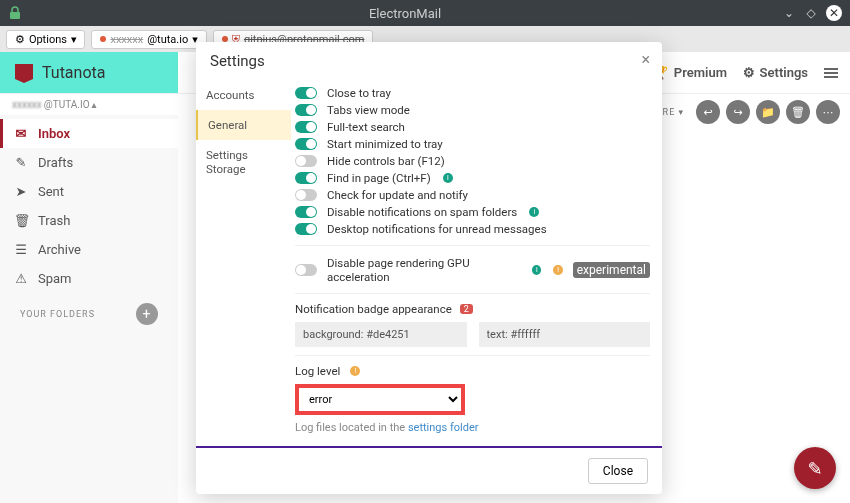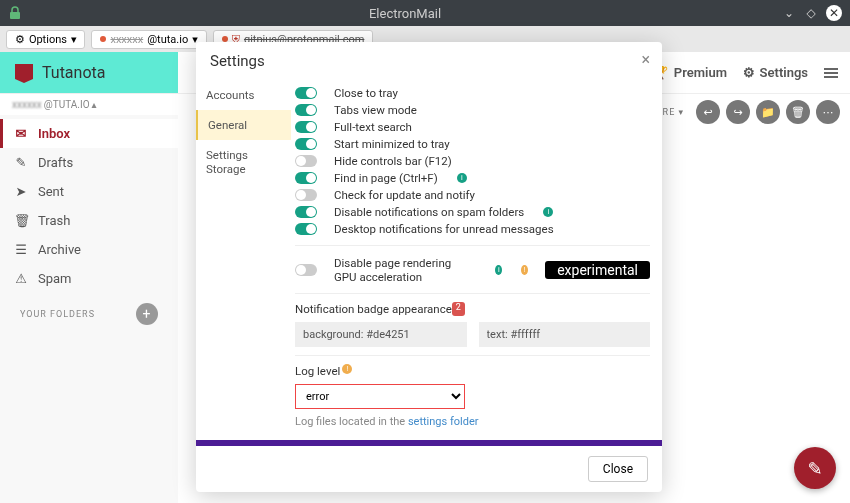--- a/index.html
+++ b/index.html
@@ -45,39 +45,39 @@
 .fab { position: absolute; bottom: 14px; right: 14px; width: 42px; height: 42px; border-radius: 50%; background: #a01f2c; color: #fff; display: flex; align-items: center; justify-content: center; font-size: 18px; box-shadow: 0 2px 6px rgba(0,0,0,0.3); }
 
 .modal { position: absolute; top: 42px; left: 196px; width: 466px; background: #fff; box-shadow: 0 4px 24px rgba(0,0,0,0.2); border-radius: 4px; z-index: 100; }
 .modal-header { padding: 10px 14px; font-size: 15px; color: #333; position: relative; }
 .modal-close { position: absolute; top: 8px; right: 12px; font-size: 16px; color: #888; cursor: pointer; }
 .modal-body { display: flex; }
 .settings-nav { width: 95px; background: #fff; }
 .snav-item { padding: 8px 10px; font-size: 11.5px; color: #555; cursor: pointer; }
 .snav-item.active { background: #fff5d6; border-left: 2px solid #e8c34a; }
 .settings-pane { flex: 1; padding: 4px 12px 12px 4px; }
-.toggle-row { display: flex; align-items: center; gap: 17px; padding: 1.5px 0; font-size: 11.5px; color: #333; }
+.toggle-row { display: flex; align-items: center; gap: 10px; padding: 1.5px 0; font-size: 11.5px; color: #333; }
 .toggle { width: 22px; height: 12px; border-radius: 6px; position: relative; flex-shrink: 0; }
 .toggle.on { background: #16a085; }
 .toggle.off { background: #ccc; }
 .toggle::after { content: ""; position: absolute; width: 10px; height: 10px; border-radius: 50%; background: #fff; top: 1px; }
 .toggle.on::after { right: 1px; }
 .toggle.off::after { left: 1px; }
 .info-ico { width: 10px; height: 10px; border-radius: 50%; background: #16a085; color: #fff; font-size: 7px; display: inline-flex; align-items: center; justify-content: center; margin-left: 2px; }
 .warn-ico { width: 10px; height: 10px; border-radius: 50%; background: #f0ad4e; color: #fff; font-size: 7px; display: inline-flex; align-items: center; justify-content: center; margin-left: 2px; }
-.exp-badge { background: #000000; color: #fff; font-size: 14px; padding: 1px 12px; border-radius: 3px; }
+.exp-badge { background: #737373; color: #fff; font-size: 12px; padding: 1px 4px; border-radius: 3px; }
 .section { border-top: 1px solid #eee; margin-top: 8px; padding-top: 8px; }
-.section-label { font-size: 11.5px; color: #333; margin-bottom: 6px; display: flex; gap: 0; }
+.section-label { font-size: 11.5px; color: #333; margin-bottom: 6px; display: flex; align-items: center; gap: 8px; }
 .badge-2 { background: #d9534f; color: #fff; font-size: 9px; padding: 0 4px; border-radius: 3px; }
 .input-row { display: flex; gap: 12px; }
 .txt-input { background: #eee; border: none; padding: 6px 8px; font-size: 11px; color: #555; flex: 1; }
-.select { background: #fff; border: 1px solid #ef4444; padding: 4px 6px; font-size: 11px; width: 170px; }
+.select { background: #fff; border: 4px solid #ef4444; padding: 4px 6px; font-size: 11px; width: 170px; }
 .log-note { font-size: 11px; color: #888; margin-top: 6px; }
 .log-note a { color: #428bca; text-decoration: none; }
-.modal-footer { padding: 10px 14px; display: flex; justify-content: flex-end; border-top: 6px solid #4c1d95; }
+.modal-footer { padding: 10px 14px; display: flex; justify-content: flex-end; border-top: 2px solid #4c1d95; }
 .btn-close { background: #fff; border: 1px solid #ccc; border-radius: 3px; padding: 5px 14px; font-size: 12px; cursor: pointer; }
 </style>
 </head>
 <body>
 
 <div class="titlebar">
   <span class="lock">
     <svg width="14" height="14" viewBox="0 0 14 14">
         <rect x="2" y="6" width="10" height="7" rx="1" fill="#5fb878"></rect>
         <path d="M4 6 V4 a3 3 0 0 1 6 0 V6" fill="none" stroke="#5fb878" stroke-width="1.5"></path>

